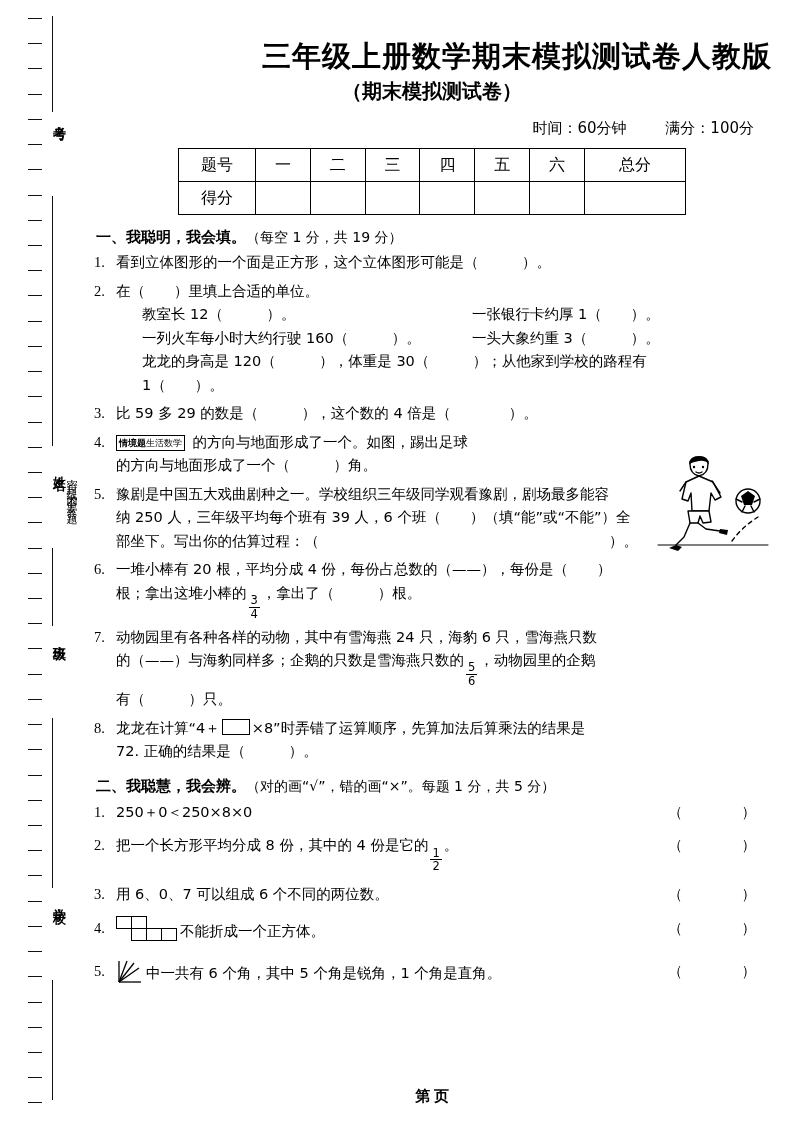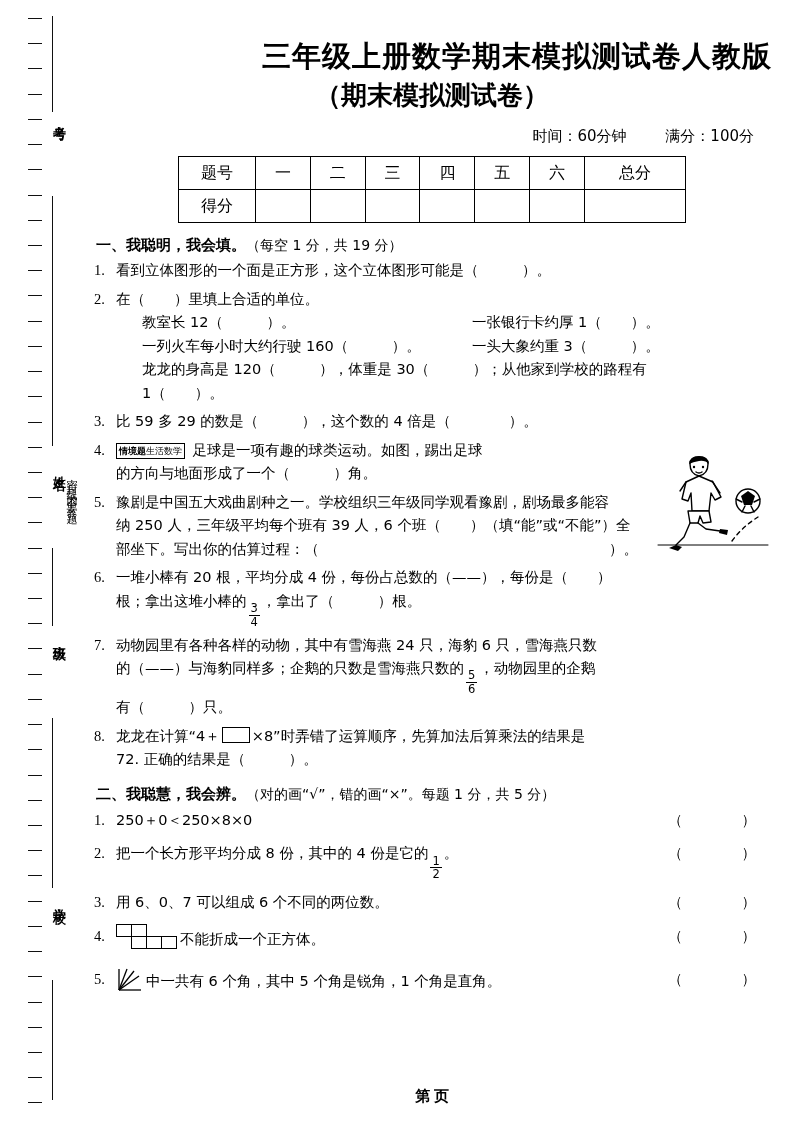--- a/index.html
+++ b/index.html
@@ -39,21 +39,21 @@
   .content{
     position:absolute;left:92px;top:0;width:680px;height:1122px;
   }
   h1.title{
     margin:0;padding-top:38px;
     font-size:29px;font-weight:bold;text-align:right;
     font-family:"DejaVu Sans", sans-serif;letter-spacing:1px;
     line-height:1.25;
   }
   h2.subtitle{
-    margin:4px 0 0 0;font-size:26px;font-weight:bold;text-align:center;
+    margin:4px 0 0 0;font-size:20px;font-weight:bold;text-align:center;
     font-family:"DejaVu Sans", sans-serif;
   }
   .meta{
     margin-top:14px;text-align:right;font-size:15px;padding-right:18px;
     font-family:"DejaVu Sans", sans-serif;
   }
   .meta span{margin-left:34px;}
 
   table.score{
     margin:10px auto 0 auto;border-collapse:collapse;width:508px;
@@ -254,21 +254,21 @@
       <li class="q">
         <span class="num">3.</span>
         <span>比 59 多 29 的数是（　　　），这个数的 4 倍是（　　　　）。</span>
       </li>
 
       <li class="q">
         <span class="num">4.</span>
         <span class="tagbox">
           <span class="t1">情境题</span><span>生活数学</span>
         </span>
-        <span>足球是一项有趣的球类运动。如图，踢出足球</span>
+        <span>的方向与地面形成了一个。如图，踢出足球</span>
         <div style="margin-left:0;">的方向与地面形成了一个（　　　）角。</div>
       </li>
 
       <li class="q">
         <span class="num">5.</span>
         <span>豫剧是中国五大戏曲剧种之一。学校组织三年级同学观看豫剧，剧场最多能容</span>
         <div>纳 250 人，三年级平均每个班有 39 人，6 个班（　　）（填“能”或“不能”）全</div>
         <div>部坐下。写出你的估算过程：（　　　　　　　　　　　　　　　　　　　　）。</div>
       </li>
 

